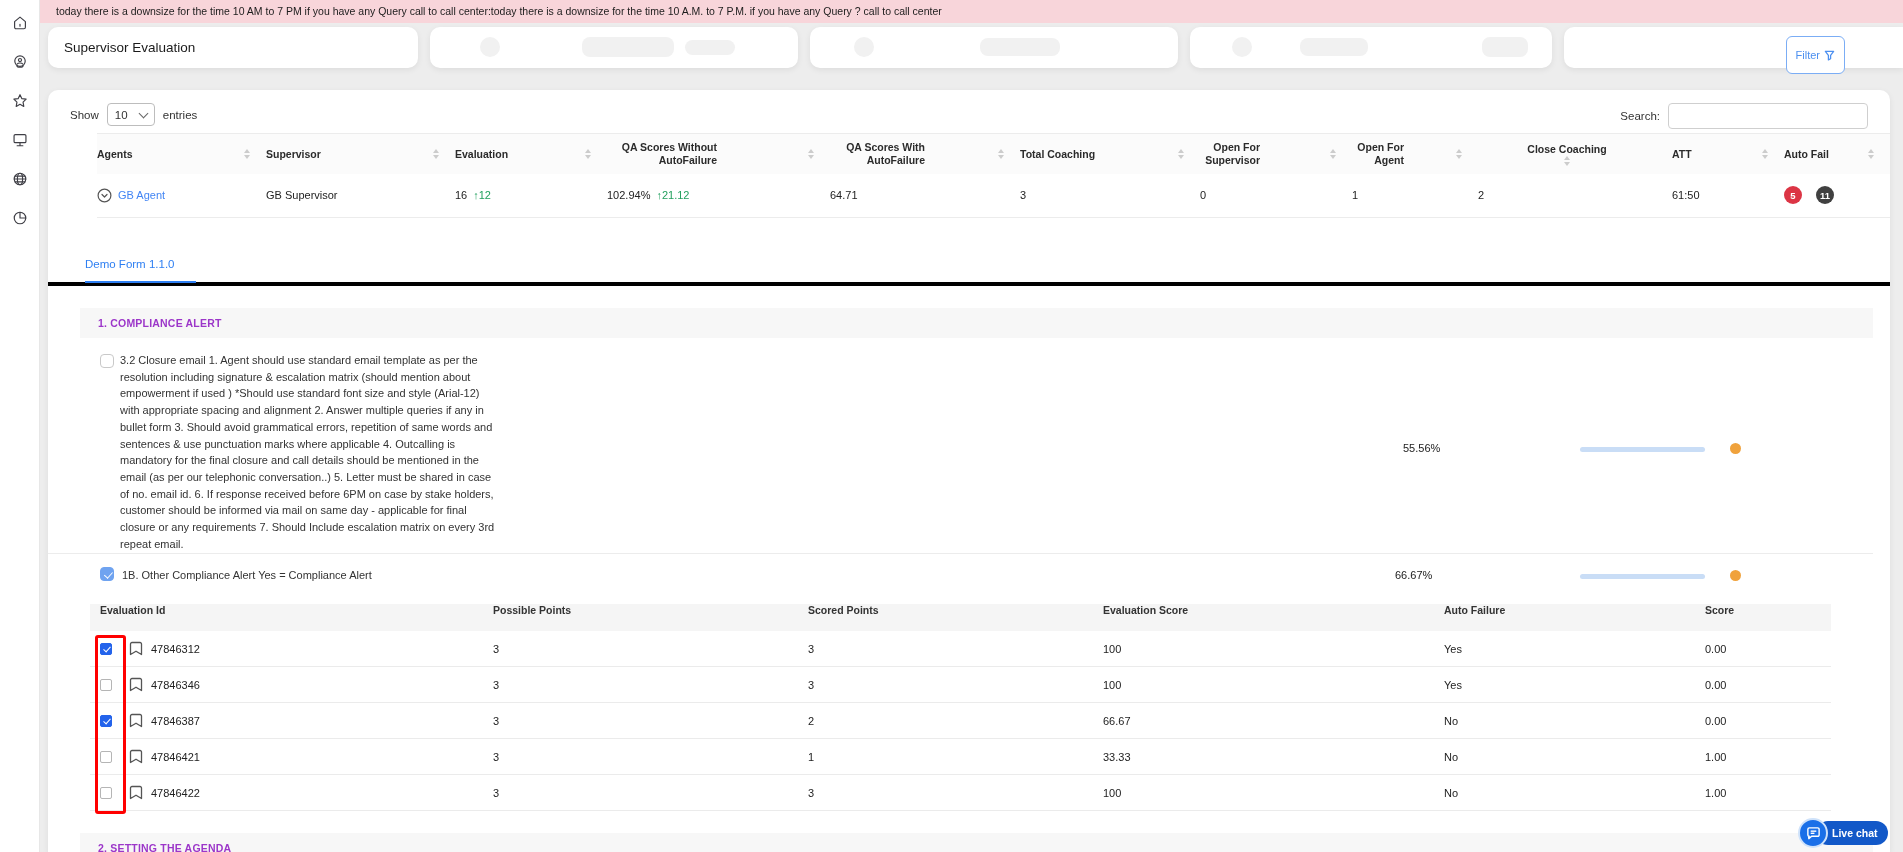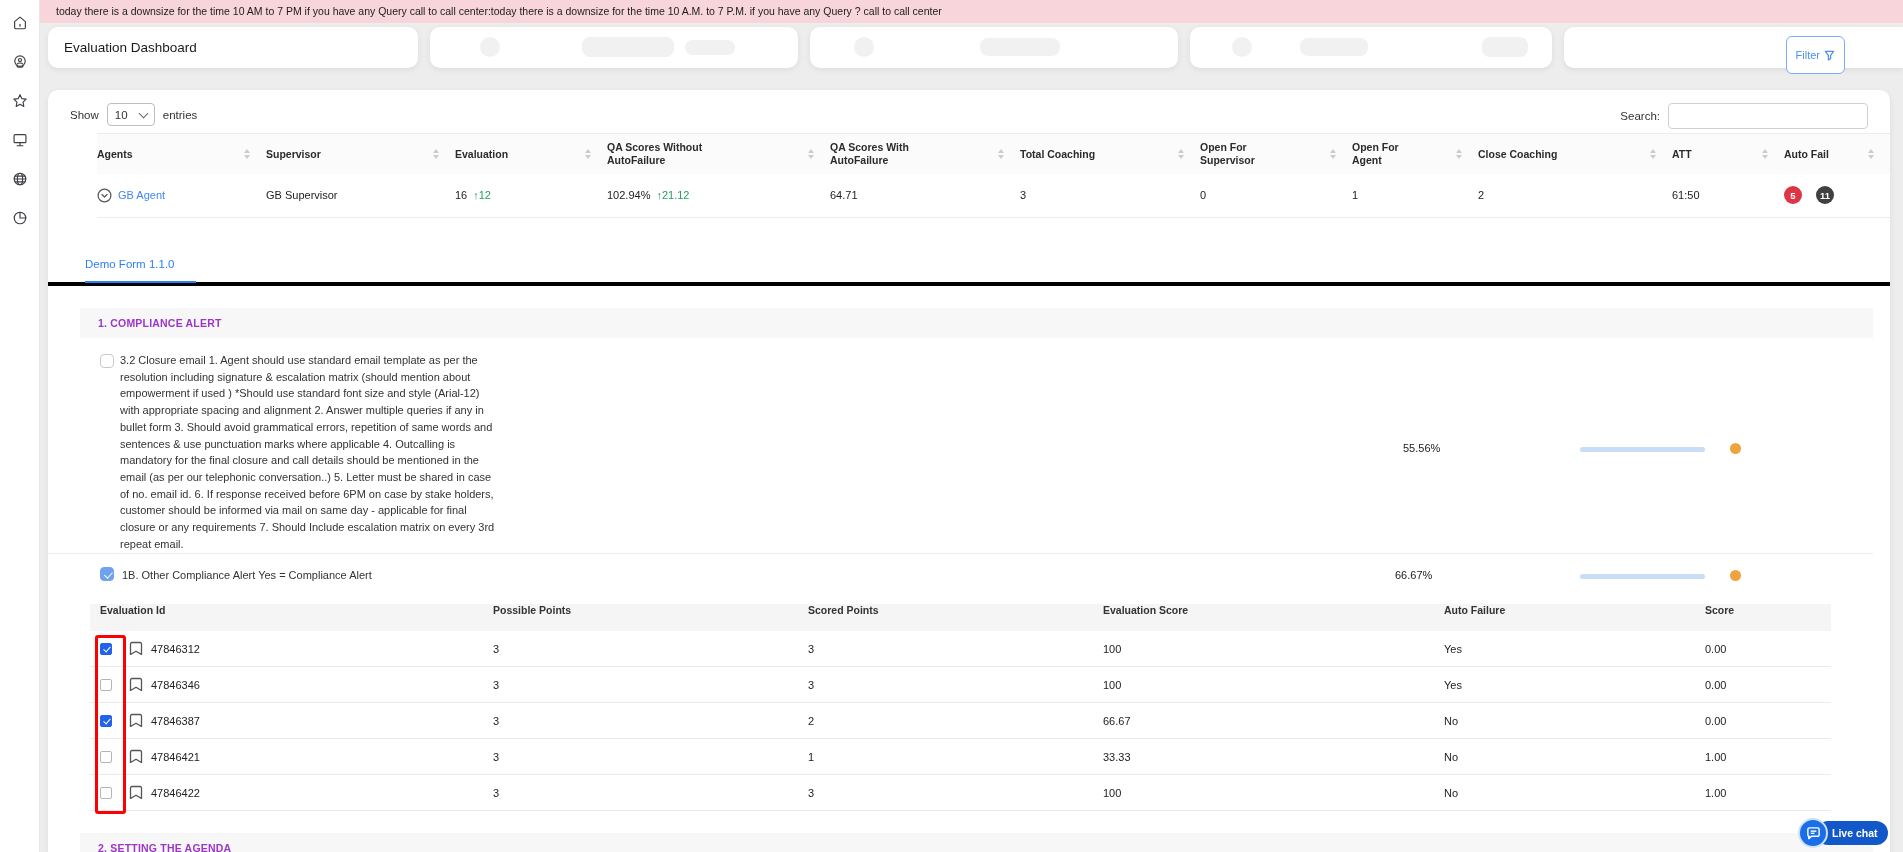--- a/index.html
+++ b/index.html
@@ -41,30 +41,30 @@
   .controls { height:43px; padding:13px 22px 0; display:flex; justify-content:space-between; align-items:flex-start; }
   .ctl-left, .ctl-right { display:flex; align-items:center; gap:8px; font-size:11.5px; color:#333; }
   .select { width:48px; height:23px; border:1px solid #bdbdbd; border-radius:4px; display:flex;
             align-items:center; justify-content:space-between; padding:0 7px; cursor:pointer; background:#fff; }
   .chev { width:7px; height:7px; border-right:1.5px solid #666; border-bottom:1.5px solid #666;
           transform:rotate(45deg); margin-top:-3px; }
   .search-input { width:200px; height:26px; border:1px solid #cfcfcf; border-radius:4px; padding:0 8px; font-size:11px; outline:none; }
 
   
   .mtable { margin-left:49px; width:1793px; border-top:1px solid #ececec; }
-  .mthead { display:flex; background:#fbfbfb; min-height:40px; align-items:center; padding:3px 0; }
+  .mthead { display:flex; background:#fbfbfb; min-height:40px; align-items:center; padding:3px 0;text-align:right; }
   .th { display:flex; align-items:center; justify-content:space-between; padding-right:16px;
         font-size:10.5px; font-weight:bold; color:#2b2b2b; line-height:13px; cursor:pointer; }
   .sort { display:inline-flex; flex-direction:column; gap:2px; }
   .sort i { display:block; width:0; height:0; border-left:3.5px solid transparent; border-right:3.5px solid transparent; }
   .sort .up { border-bottom:4px solid #ccc; }
   .sort .dn { border-top:4px solid #ccc; }
   .mtrow { display:flex; align-items:center; padding:12px 0 13px; border-bottom:1px solid #ececec; font-size:11px; }
   .c1{width:169px;} .c2{width:189px;} .c3{width:152px;} .c4{width:223px;} .c5{width:190px;}
-  .c6{width:180px;} .c7{width:152px;} .c8{width:126px;} .c9{width:194px;} .c10{width:112px;} .c11{flex:1;}
+  .c6{width:180px;} .c7{width:152px;} .c8{width:126px;} .c9{width:194px;flex-direction:column;} .c10{width:112px;} .c11{flex:1;}
   .agent-cell { display:flex; align-items:center; gap:6px; }
   .expand-ic { width:15px; height:15px; cursor:pointer; }
   .expand-ic svg { width:15px; height:15px; stroke:#555; fill:none; stroke-width:1.2; stroke-linecap:round; stroke-linejoin:round; }
   .link { color:#4285f4; cursor:pointer; }
   .delta { color:#23a05f; margin-left:6px; }
   .badges { display:flex; gap:14px; }
   .badge { width:18px; height:18px; border-radius:50%; color:#fff; font-size:9.5px; font-weight:bold;
            display:flex; align-items:center; justify-content:center; }
   .badge.red { background:#dc3545; }
   .badge.green { background:#404040; }
@@ -161,21 +161,21 @@
         <path d="M10 3.6 V10 H16.4 A6.4 6.4 0 0 0 10 3.6 Z"></path>
       </svg>
   </span>
 </div>
 
 <div class="banner">
   <span>today there is a downsize for the time 10 AM to 7 PM if you have any Query call to call center:today there is a downsize for the time 10 A.M. to 7 P.M. if you have any Query ? call to call center</span>
 </div>
 
 <div class="card card-title">
-  <div class="ttl">Evaluation Dashboard</div>
+  <div class="ttl">Supervisor Evaluation</div>
 </div>
 <div class="card card-2">
   <span class="blurb circ" style="left:50px;"></span>
   <span class="blurb" style="left:152px; top:10px; width:92px; height:20px;"></span>
   <span class="blurb" style="left:255px; top:13px; width:50px; height:15px;"></span>
 </div>
 <div class="card card-3">
   <span class="blurb circ" style="left:44px;"></span>
   <span class="blurb" style="left:170px; top:11px; width:80px; height:18px;"></span>
 </div>

